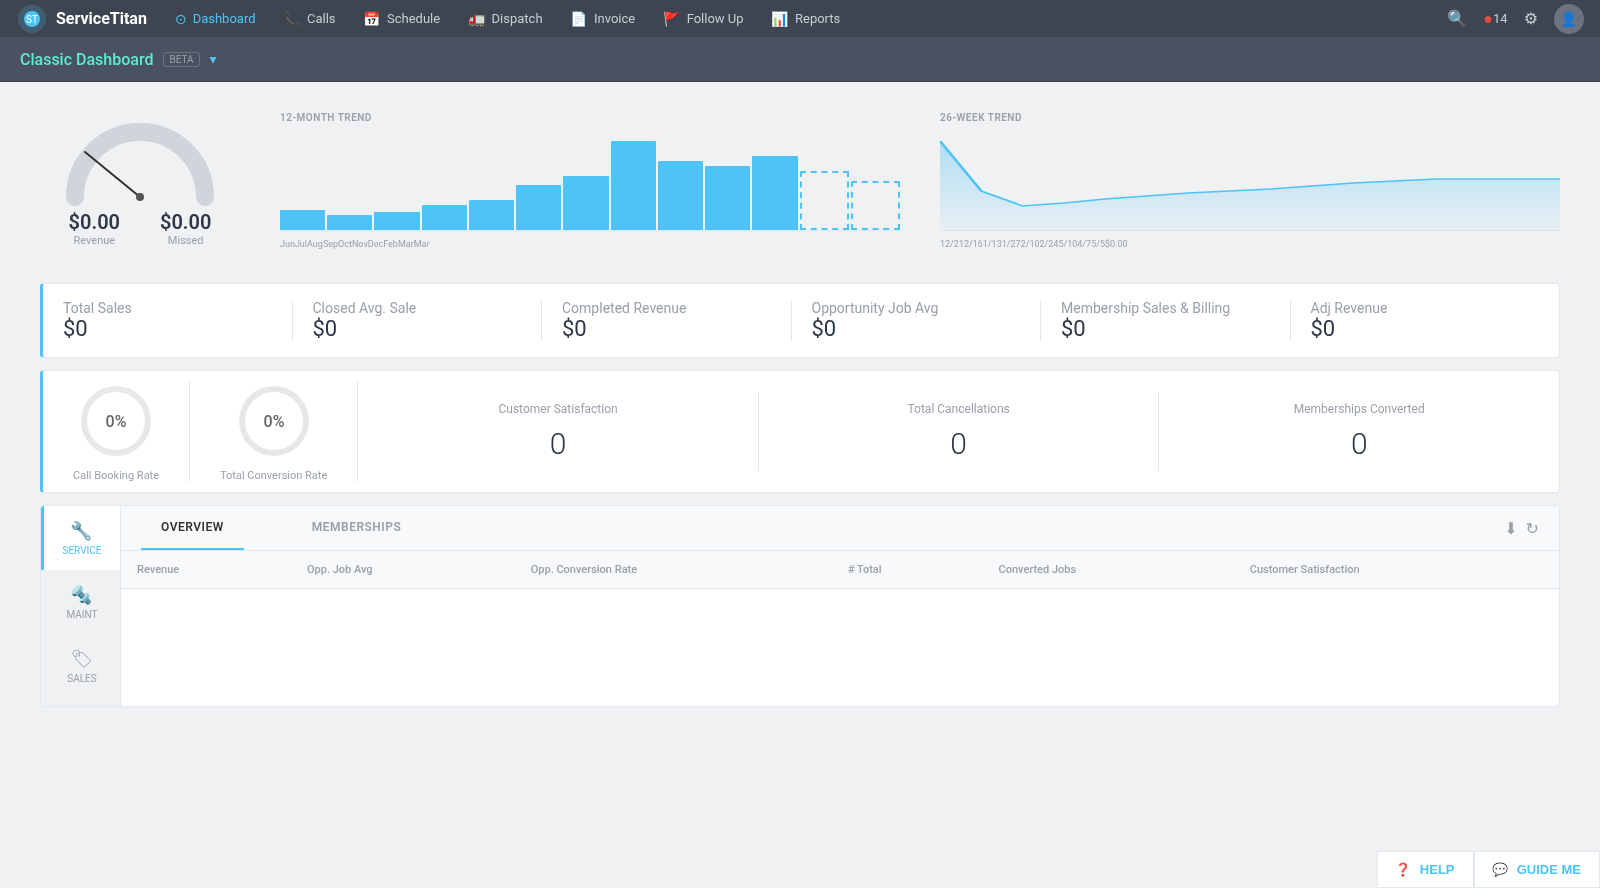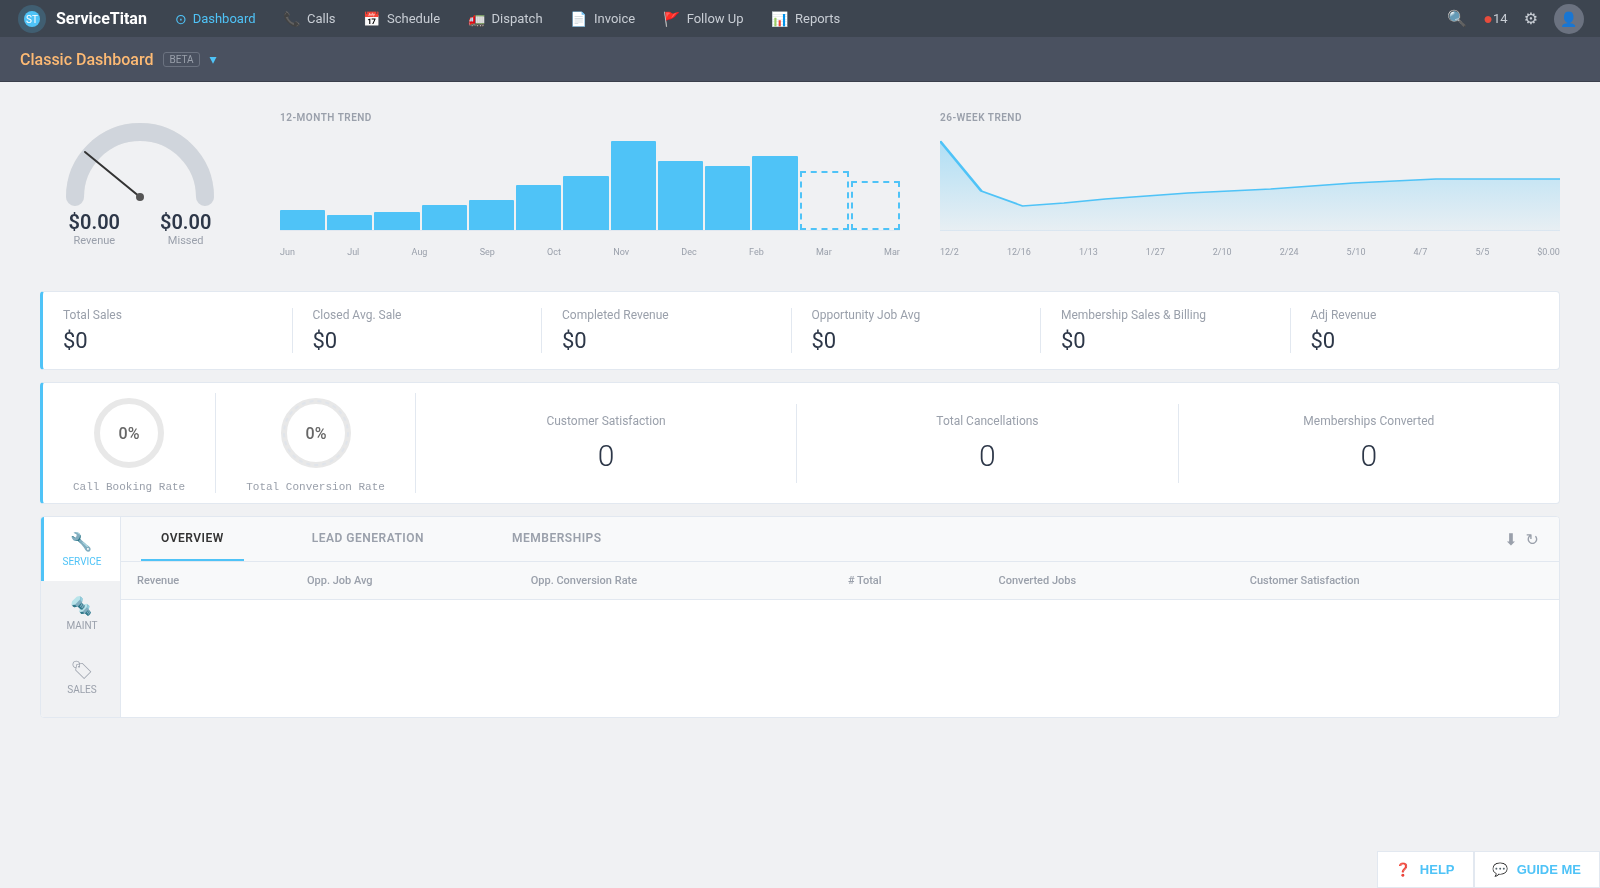--- a/index.html
+++ b/index.html
@@ -62,21 +62,21 @@
     .sub-header {
       background: #4a5160;
       height: 45px;
       display: flex;
       align-items: center;
       padding: 0 20px;
       gap: 10px;
       border-bottom: 1px solid #3a3f4b;
     }
     .sub-header-title {
-      color: #fdba74;
+      color: #5eead4;
       font-size: 16px;
       font-weight: 500;
     }
     .beta-badge {
       border: 1px solid #6b7280;
       color: #9aa0ab;
       font-size: 10px;
       padding: 1px 5px;
       border-radius: 3px;
     }
@@ -155,22 +155,21 @@
     }
 
     .bar.dashed {
       background: transparent;
       border: 1px dashed #4fc3f7;
       border-bottom: none;
     }
 
     .chart-labels {
       display: flex;
-      justify-content: space-between;
-      margin-top: 16px;
+      margin-top: 8px;
       font-size: 9px;
       color: #9aa0ab;
     }
 
     
     .area-chart {
       position: relative;
       height: 100px;
       border-bottom: 1px solid #e2e8f0;
     }
@@ -200,23 +199,22 @@
     .metric-item {
       flex: 1;
       border-right: 1px solid #e2e8f0;
       padding: 0 20px;
     }
 
     .metric-item:first-child { padding-left: 0; }
     .metric-item:last-child { border-right: none; }
 
     .metric-label {
-      font-size: 12px;
-      color: #9aa0ab;
-      margin-bottom: 6px;
+      font-size: 14px;
+      color: #9aa0ab;
     }
 
     .metric-value {
       font-size: 22px;
       font-weight: 400;
       color: #2d3748;
     }
 
     .metrics-row2 {
       display: flex;
@@ -236,21 +234,20 @@
       position: relative;
       width: 80px;
       height: 80px;
       margin-bottom: 8px;
     }
 
     .circular-label {
       font-size: 11px;
       color: #9aa0ab;
       text-align: center;
-      font-family: Liberation Mono, monospace;
     }
 
     .metric-section {
       flex: 1;
       padding: 10px 30px;
       border-right: 1px solid #e2e8f0;
       text-align: center;
     }
 
     .metric-section:last-child { border-right: none; }
@@ -631,21 +628,20 @@
           </div>
           <div class="sidebar-nav-item">
             <span class="icon">🏷</span>
             <span>SALES</span>
           </div>
         </div>
 
         <div class="table-content">
           <div class="tab-bar">
             <div class="tab active">OVERVIEW</div>
-            <div class="tab">LEAD GENERATION</div>
             <div class="tab">MEMBERSHIPS</div>
             <div class="tab-actions">
               <span>⬇</span>
               <span>↻</span>
             </div>
           </div>
           <table class="data-table">
             <thead>
               <tr>
                 <th>Revenue</th>

